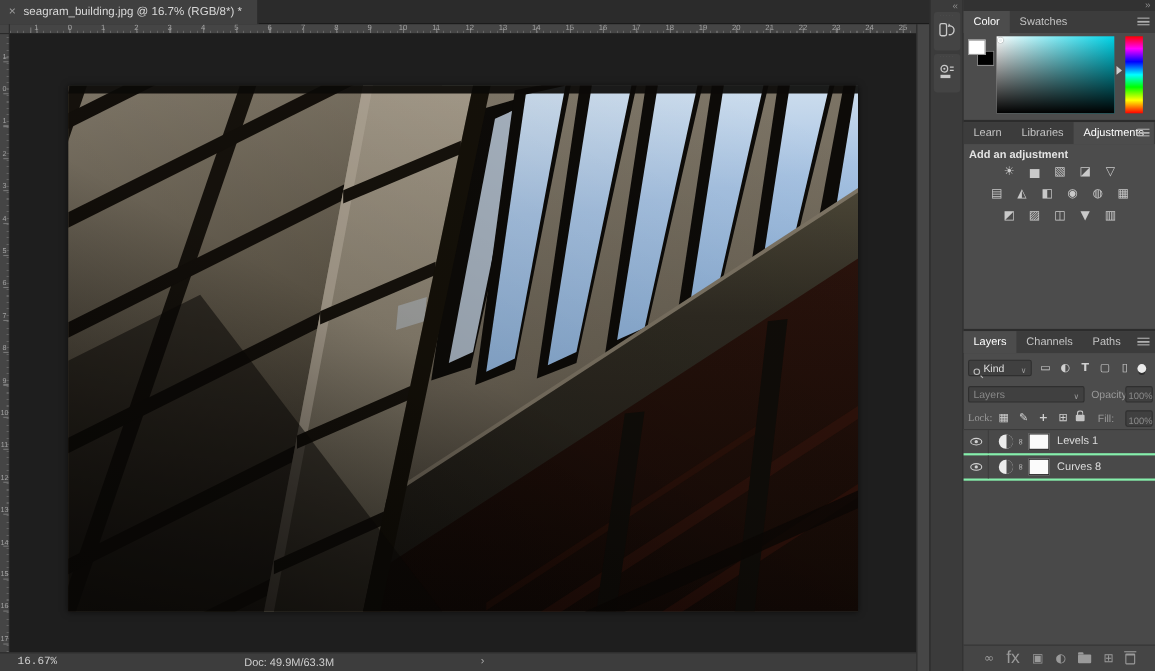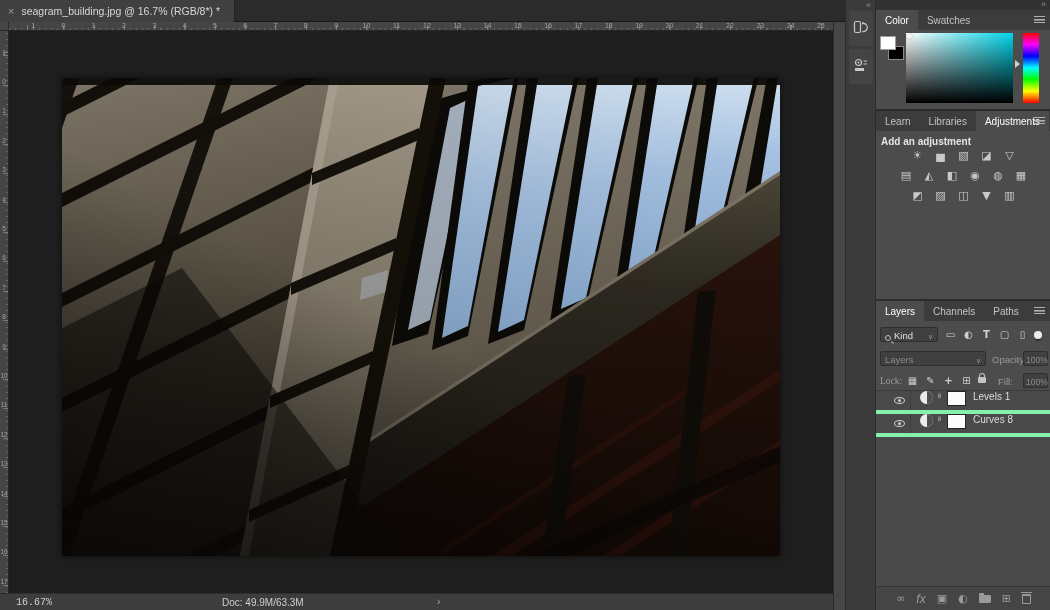--- a/index.html
+++ b/index.html
@@ -93,36 +93,36 @@
   .searchic{width:6px;height:6px;border:1px solid #bbb;border-radius:50%;position:relative;flex:0 0 auto;}
   .searchic::after{content:'';position:absolute;width:3px;height:1px;background:#bbb;transform:rotate(45deg);left:4.5px;top:5.5px;}
   .fltic{font-family:"DejaVu Sans",sans-serif;font-size:10px;color:#d0d0d0;width:13px;text-align:center;line-height:15px;}
   .togglic{width:8px;height:8px;border-radius:50%;background:#ececec;box-shadow:0 3px 0 -1px #2f2f2f;}
   .dimlabel{font-size:9.5px;color:#9a9a9a;position:absolute;}
   .dimtext{color:#8a8a8a;}
   .lockic{width:8px;height:6px;background:#c4c4c4;border-radius:1px;position:relative;display:inline-block;}
   .lockic::before{content:'';position:absolute;left:1px;top:-4px;width:4px;height:4px;border:1.2px solid #c4c4c4;border-bottom:none;border-radius:3px 3px 0 0;}
   .lockic.dim, .lockic.dim::before{background:#b5b5b5;border-color:#b5b5b5;}
   .layerlist{position:absolute;left:0;top:390px;width:175px;height:196px;background:#494949;border-top:1px solid #3a3a3a;}
-  .lrow{height:23px;border-bottom:4px solid #86efac;display:flex;align-items:flex-start;position:relative;padding-left:12px;}
+  .lrow{height:23px;border-bottom:2px solid #86efac;display:flex;align-items:center;position:relative;}
   .eyecell{width:23px;align-self:stretch;border-right:1px solid #3e3e3e;display:flex;align-items:center;justify-content:center;flex:0 0 auto;}
   .eyeic{width:11px;height:7px;border:1px solid #d0d0d0;border-radius:50%;position:relative;}
   .eyeic::after{content:'';position:absolute;left:3px;top:1px;width:3px;height:3px;background:#d0d0d0;border-radius:50%;}
   .adjthumb{width:13px;height:13px;border-radius:50%;background:#ececec;position:relative;overflow:hidden;margin-left:9px;flex:0 0 auto;}
   .adjthumb::after{content:'';position:absolute;left:52%;top:0;width:48%;height:100%;background:#4e4e4e;}
   .chainic{font-family:"DejaVu Sans",sans-serif;font-size:8px;color:#bdbdbd;transform:rotate(90deg);margin-left:2px;width:9px;text-align:center;}
   .maskthumb{width:19px;height:15px;background:#fbfbfb;border:1px solid #252525;margin-left:3px;flex:0 0 auto;}
   .imgthumb{width:19px;height:15px;border:1px solid #252525;margin-left:4px;flex:0 0 auto;
     background:linear-gradient(105deg,#4a463d 0%,#191510 35%,#30271c 60%,#0d0b08 100%);}
   .lname{margin-left:7px;font-size:10px;color:#dcdcdc;white-space:nowrap;}
   .rowlock{position:absolute;right:12px;top:7px;}
   .lbottom{position:absolute;left:0;top:586px;width:175px;height:24px;background:#454545;border-top:1px solid #363636;
            display:flex;align-items:center;justify-content:center;gap:11px;color:#9a9a9a;}
   .lbic{font-family:"DejaVu Sans",sans-serif;font-size:11px;color:#9a9a9a;line-height:1;}
-  .fxic{font-style:italic;font-size:12px;color:#9a9a9a;}
+  .fxic{font-size:16px;color:#9a9a9a;}
   .folderic{width:12px;height:8px;background:#9a9a9a;border-radius:1px;position:relative;}
   .folderic::before{content:'';position:absolute;top:-2px;left:0;width:5px;height:2px;background:#9a9a9a;border-radius:1px 1px 0 0;}
   .trashic{width:9px;height:10px;border:1px solid #9a9a9a;border-top:2px solid #9a9a9a;border-radius:1px;position:relative;}
   .trashic::before{content:'';position:absolute;top:-4px;left:-2px;width:11px;height:1.5px;background:#9a9a9a;}
 </style>
 </head>
 <body>
 
 <div class="app">
 

